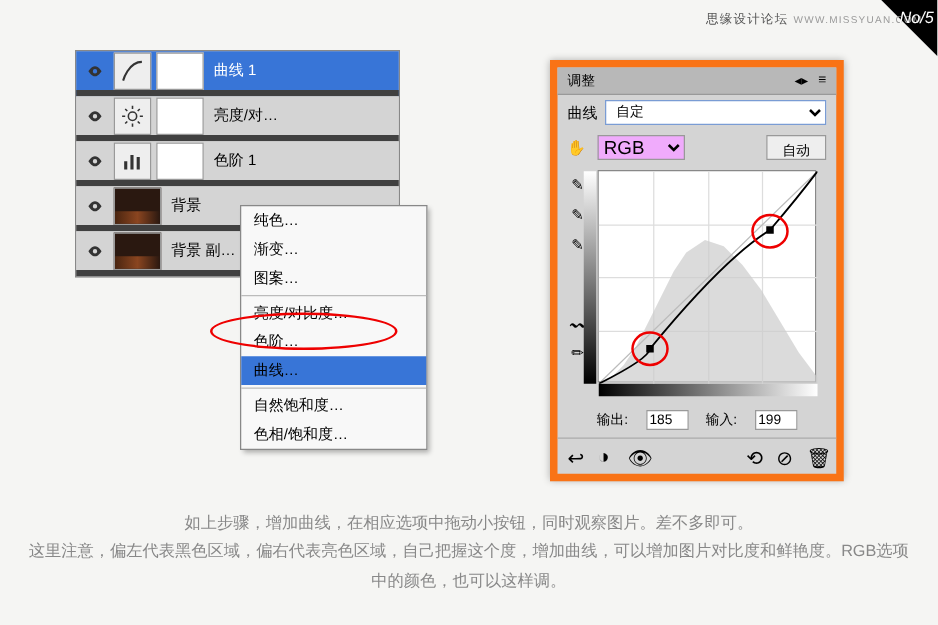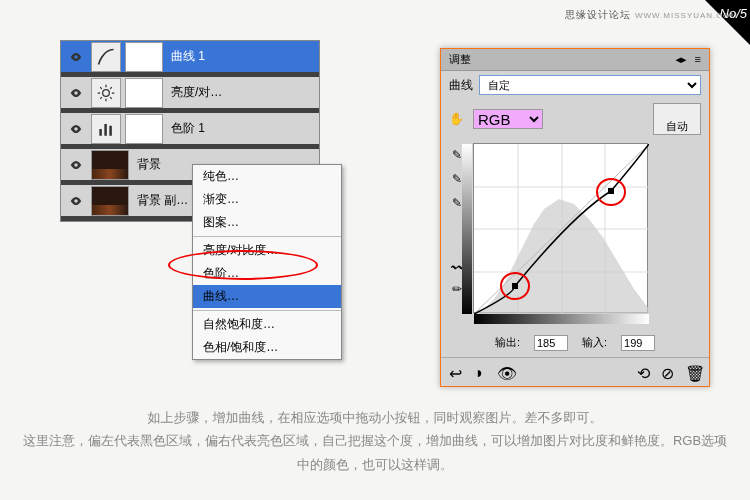--- a/index.html
+++ b/index.html
@@ -20,28 +20,28 @@
 .layer-label{font-size:12px;padding-left:4px;flex:1}
 .img-thumb{width:38px;height:30px;background:#2a1810;border:1px solid #999;display:flex;align-items:flex-end}
 .img-thumb div{width:100%;height:10px;background:linear-gradient(90deg,#4a2510,#8a4520,#2a1810)}
 
 .context-menu{position:absolute;left:192px;top:164px;width:150px;background:#f8f8f8;border:1px solid #888;box-shadow:2px 2px 4px rgba(0,0,0,0.3)}
 .ctx-item{font-size:12px;padding:3px 10px;cursor:default}
 .ctx-item.sel{background:#3875d7;color:#000000}
 .ctx-sep{height:1px;background:#bbb;margin:2px 0}
 .red-ellipse{position:absolute;left:168px;top:250px;width:150px;height:30px;border:2px solid #e00;border-radius:50%;pointer-events:none}
 
-.adjust-panel{position:absolute;left:440px;top:48px;width:270px;background:#d4d4d4;border:1px solid #f97316;box-shadow:0 0 6px rgba(0,0,0,0.3)}
+.adjust-panel{position:absolute;left:440px;top:48px;width:235px;background:#d4d4d4;border:6px solid #f97316;box-shadow:0 0 6px rgba(0,0,0,0.3)}
 .adj-title{background:#b8b8b8;padding:3px 8px;font-size:11px;display:flex;justify-content:space-between;align-items:center;border-bottom:1px solid #999}
 .adj-title .icons{display:flex;gap:8px}
 .adj-row{display:flex;align-items:center;padding:4px 8px;gap:6px;font-size:12px}
 .adj-select{flex:1;height:20px;border:1px solid #7a9cd4;background:#fff;font-size:11px;padding:0 4px}
 .adj-row2{display:flex;align-items:center;padding:4px 8px;gap:6px;font-size:12px}
 .rgb-select{width:70px;height:20px;border:1px solid #999;background:#f0abfc;font-size:15px;padding:0 0}
-.auto-btn{height:20px;padding:15px 12px;font-size:11px;background:#eee;border:1px solid #999}
+.auto-btn{height:20px;padding:4px 12px;font-size:11px;background:#eee;border:1px solid #999}
 .curve-area{display:flex;padding:4px 8px;gap:4px}
 .tool-col{display:flex;flex-direction:column;gap:8px;width:20px;padding-top:4px}
 .tool-col div{width:16px;height:16px;display:flex;align-items:center;justify-content:center;font-size:12px}
 .curve-box{width:175px;height:170px;background:#fff;border:1px solid #888;position:relative}
 .curve-box svg{position:absolute;top:0;left:0}
 .red-circ{position:absolute;border:2px solid #e00;border-radius:50%}
 .gradient-bar-v{position:absolute;left:-12px;top:0;width:10px;height:170px;background:linear-gradient(180deg,#fff,#000)}
 .gradient-bar-h{position:absolute;left:0;bottom:-12px;width:175px;height:10px;background:linear-gradient(90deg,#000,#fff)}
 .io-row{display:flex;justify-content:center;gap:14px;padding:18px 8px 4px;font-size:11px}
 .io-row input{width:34px;height:16px;font-size:11px;border:1px solid #999;padding:0 2px}

